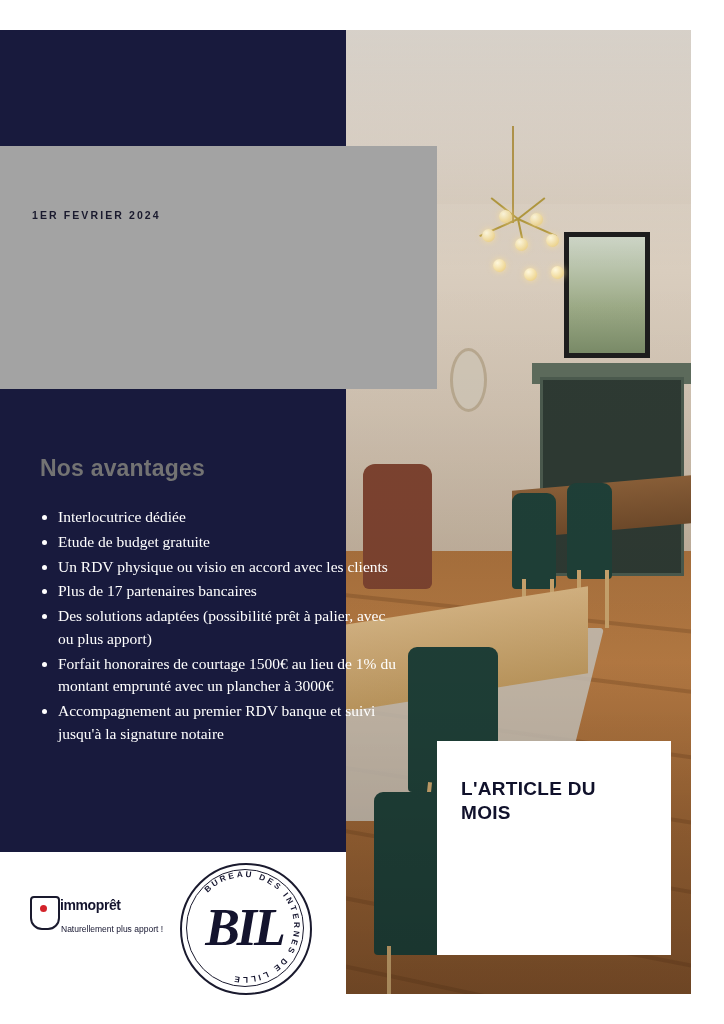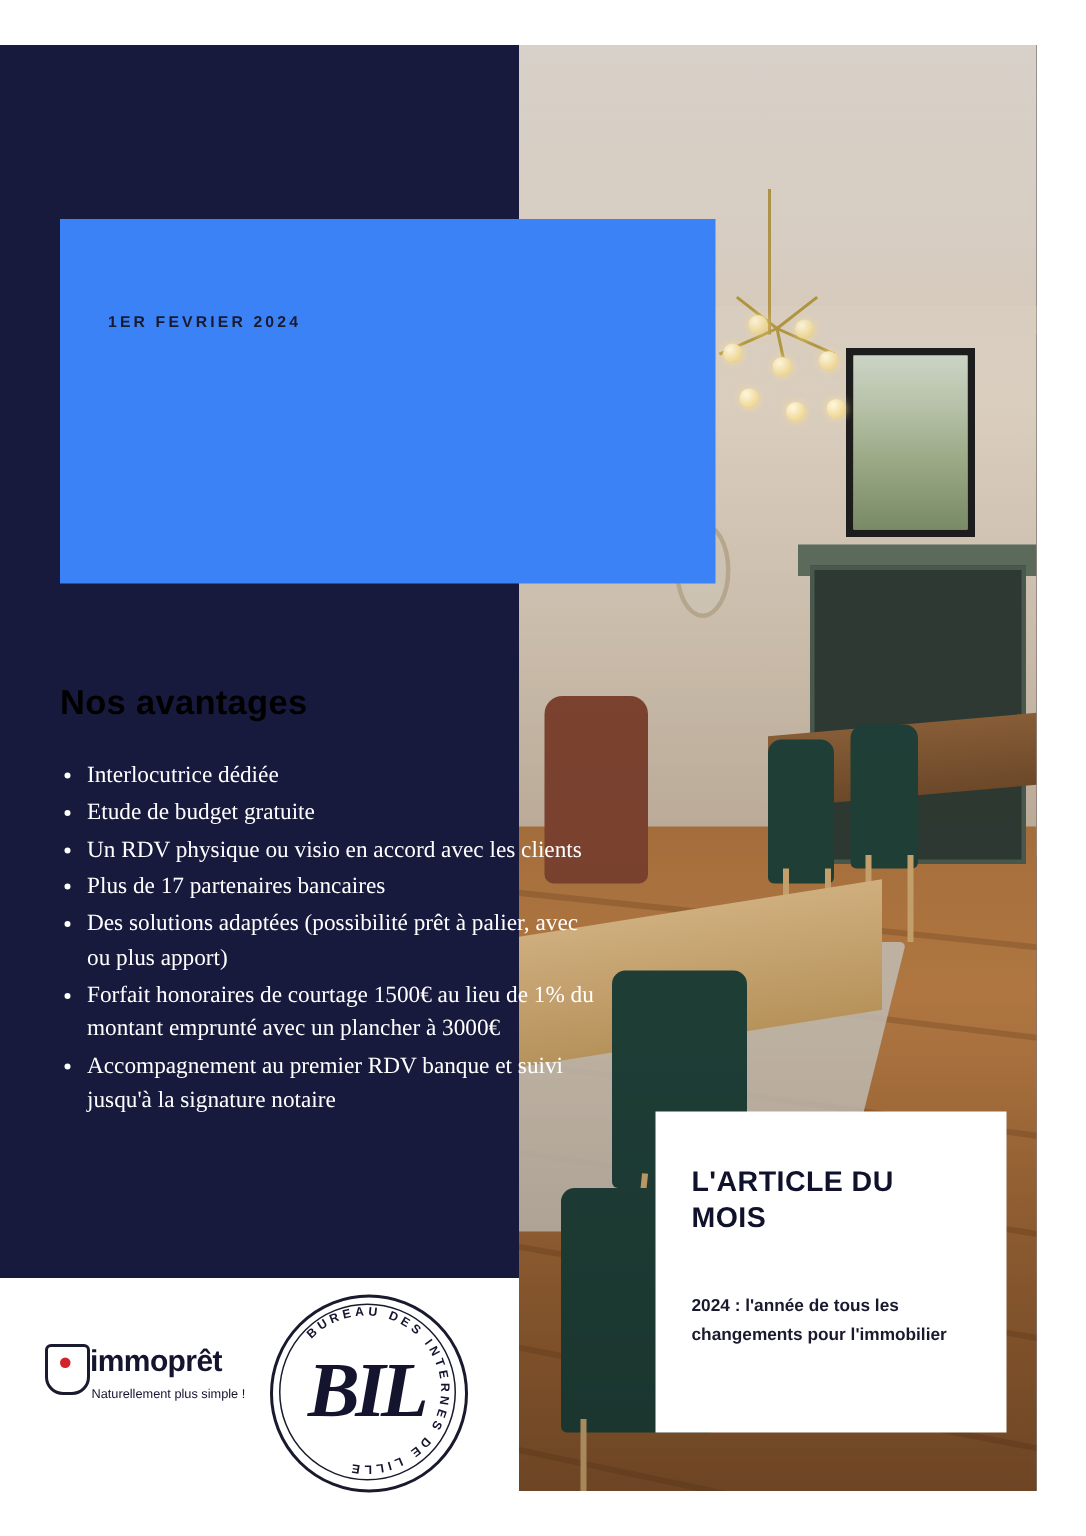--- a/index.html
+++ b/index.html
@@ -191,22 +191,21 @@
     background: linear-gradient(180deg, rgba(0,0,0,0.10) 0%, rgba(0,0,0,0) 25%, rgba(0,0,0,0.05) 70%, rgba(0,0,0,0.18) 100%);
   }
 
   
   .header-card {
     position: absolute;
     left: 0;
     top: 146px;
     width: 437px;
     height: 243px;
-    background: #3b82f6;
-    margin-left: 40px;
+    background: #a3a3a3;
   }
   .header-date {
     position: absolute;
     left: 32px;
     top: 63px;
     font-size: 10.5px;
     letter-spacing: 2.1px;
     color: #1a1a2e;
     font-weight: 700;
   }
@@ -222,21 +221,21 @@
     letter-spacing: .2px;
   }
 
   
   .adv-title {
     position: absolute;
     left: 40px;
     top: 455px;
     font-size: 23px;
     font-weight: 700;
-    color: #000000;
+    color: #737373;
     letter-spacing: .2px;
   }
   .adv-list {
     position: absolute;
     left: 30px;
     top: 506px;
     width: 340px;
     margin: 0;
     padding-left: 28px;
     color: #ffffff;
@@ -309,21 +308,21 @@
     position: absolute;
     left: 8px; top: 7px;
     width: 7px; height: 7px;
     background: #d3232a;
     border-radius: 50%;
   }
   .logo-immopret .word {
     position: absolute;
     left: 30px;
     top: 5px;
-    font-size: 20px;
+    font-size: 14px;
     font-weight: 700;
     color: #14142e;
     letter-spacing: -0.4px;
   }
   .logo-immopret .tag {
     position: absolute;
     left: 31px;
     top: 32px;
     font-size: 8.5px;
     color: #14142e;
@@ -457,29 +456,28 @@
     <li>Etude de budget gratuite</li>
     <li>Un RDV physique ou visio en accord avec les clients</li>
     <li>Plus de 17 partenaires bancaires</li>
     <li>Des solutions adaptées (possibilité prêt à palier, avec ou plus apport)</li>
     <li>Forfait honoraires de courtage 1500€ au lieu de 1% du montant emprunté avec un plancher à 3000€</li>
     <li>Accompagnement au premier RDV banque et suivi jusqu'à la signature notaire</li>
   </ul>
 
   <div class="article-card">
     <div class="article-title">L'ARTICLE DU MOIS</div>
-    <div class="article-sub">2024 : l'année de tous les changements pour l'immobilier</div>
   </div>
 
   <div class="bottom-strip"></div>
 
   <div class="logo-immopret">
     <div class="mark"></div>
     <div class="word">immoprêt</div>
-    <div class="tag">Naturellement plus simple !</div>
+    <div class="tag">Naturellement plus apport !</div>
   </div>
 
   <div class="logo-bil">
     <div class="ring"></div>
     <div class="ring2"></div>
     <svg width="144" height="144" viewBox="0 0 144 144">
       <defs>
         <path id="circpath" d="M 72,72 m -50,0 a 50,50 0 1,1 100,0 a 50,50 0 1,1 -100,0"></path>
       </defs>
       <text class="circ-text">

